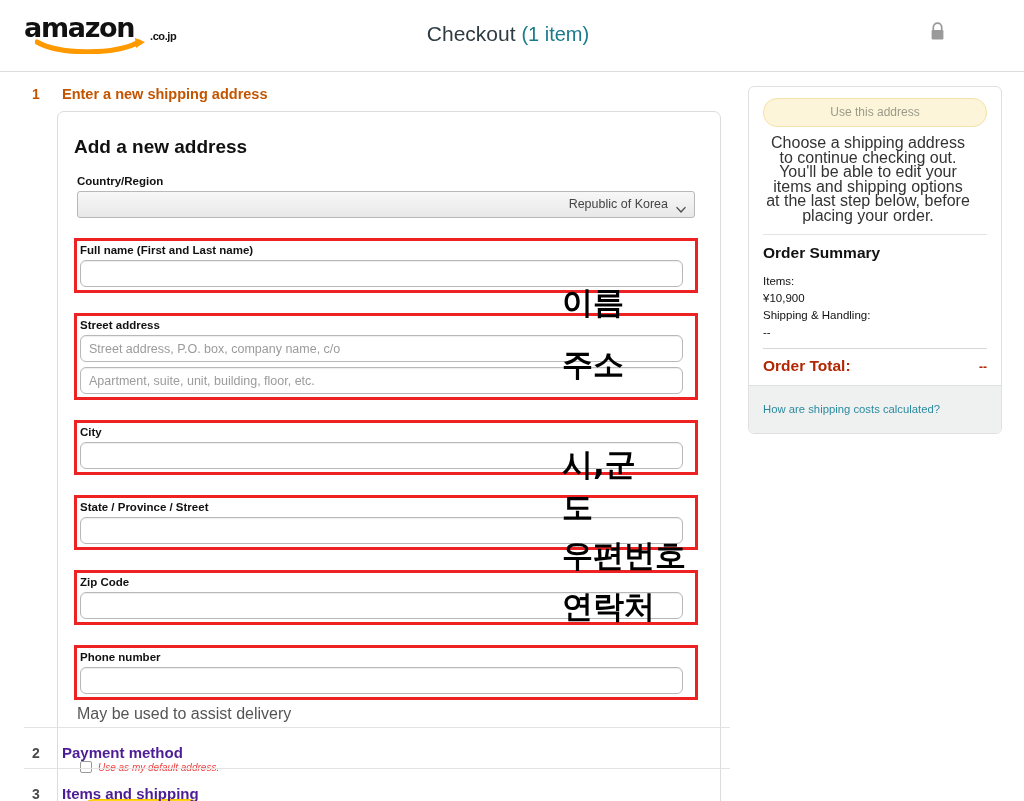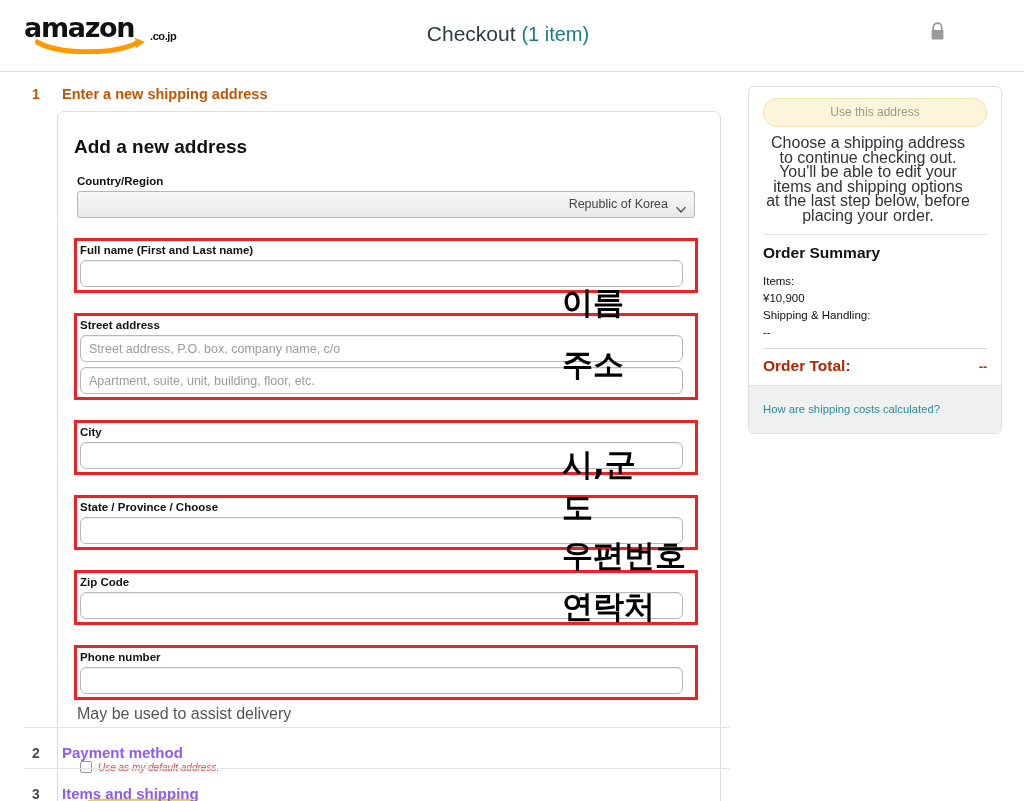--- a/index.html
+++ b/index.html
@@ -256,21 +256,21 @@
   }
   .step-row .num {
     font-size: 14px;
     font-weight: bold;
     color: #4a4a4a;
     width: 10px;
   }
   .step-row .ttl {
     font-size: 15px;
     font-weight: bold;
-    color: #8b5cf6;
+    color: #4c1d95;
   }
 
   
   .sidebar {
     position: absolute;
     left: 748px;
     top: 14px;
     width: 254px;
     border: 1px solid #e0e0e0;
     border-radius: 6px;
@@ -407,21 +407,21 @@
       </div>
 
       
       <div class="hl">
         <div class="field-label">City</div>
         <input class="txt-input" type="text" value="" style="">
       </div>
 
       
       <div class="hl">
-        <div class="field-label">State / Province / Choose</div>
+        <div class="field-label">State / Province / Street</div>
         <input class="txt-input" type="text" value="" style="">
       </div>
 
       
       <div class="hl">
         <div class="field-label">Zip Code</div>
         <input class="txt-input" type="text" value="" style="">
       </div>
 
       

